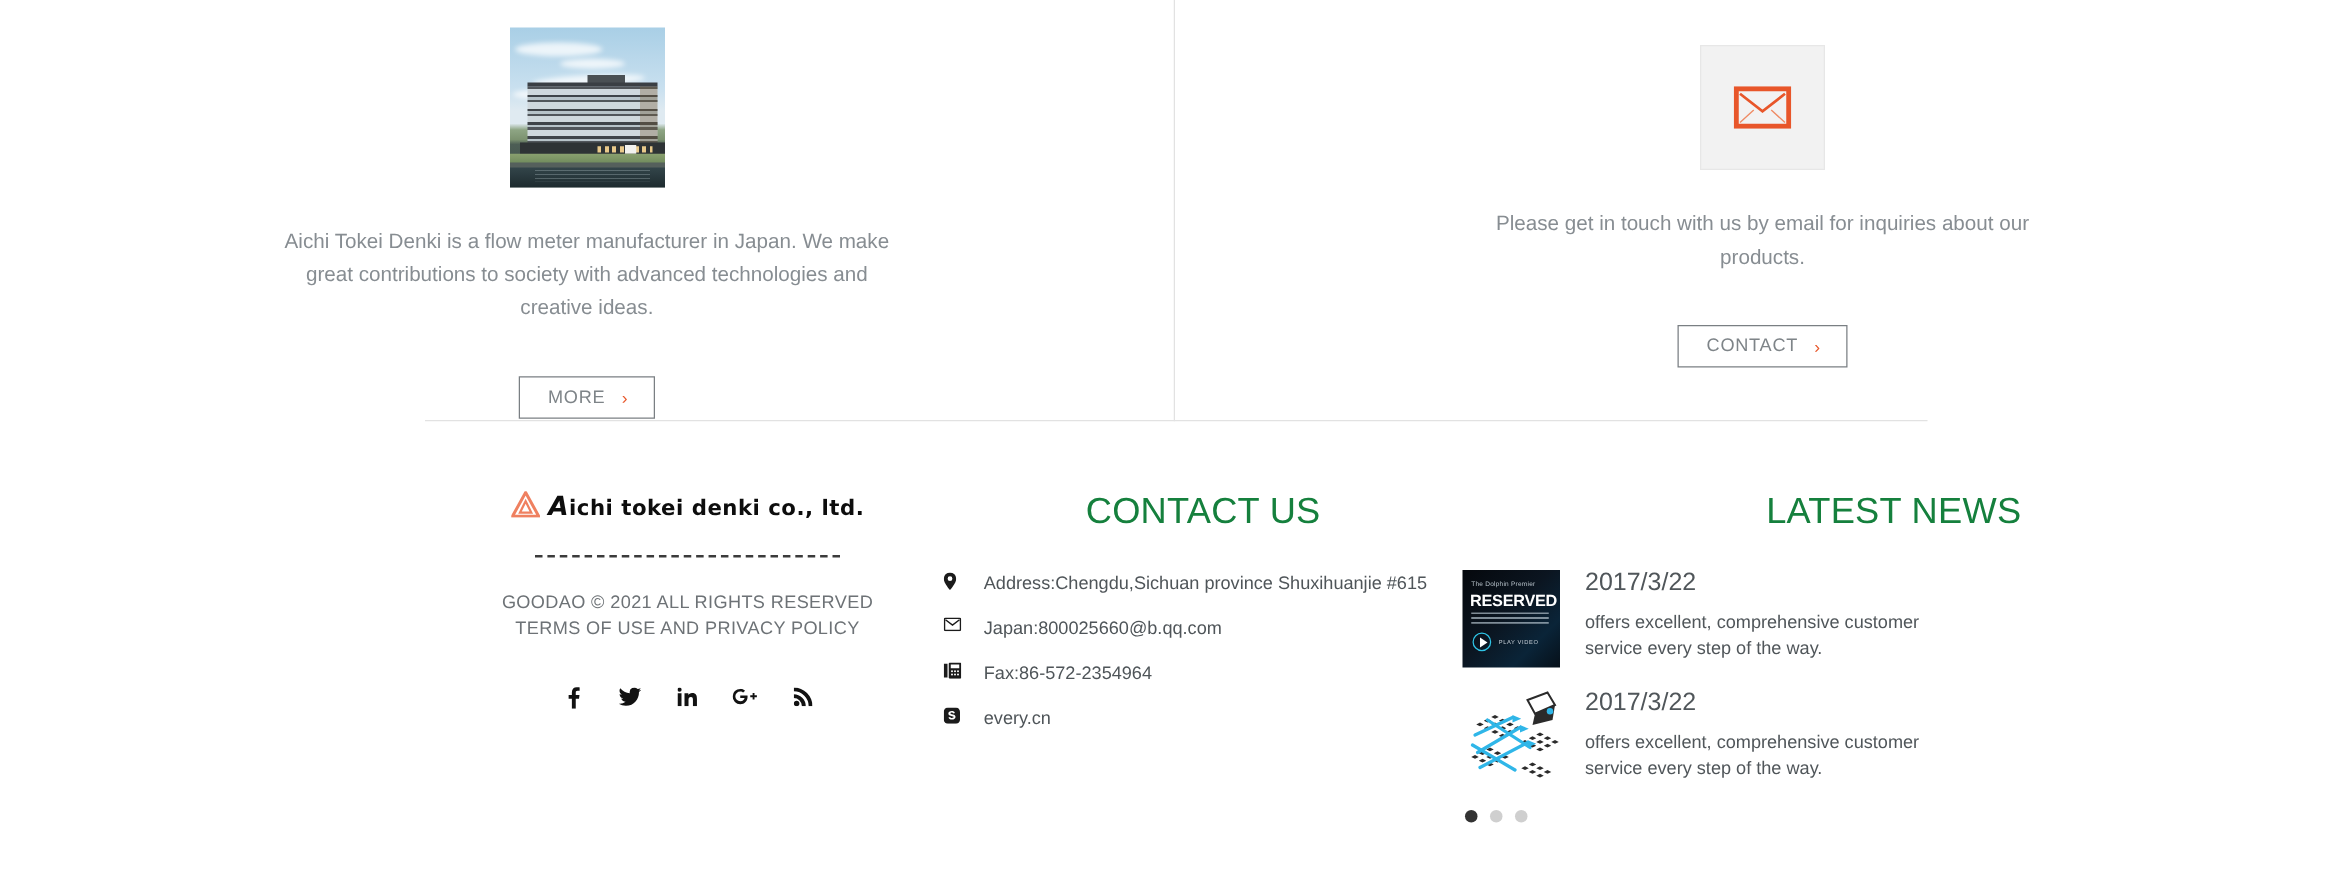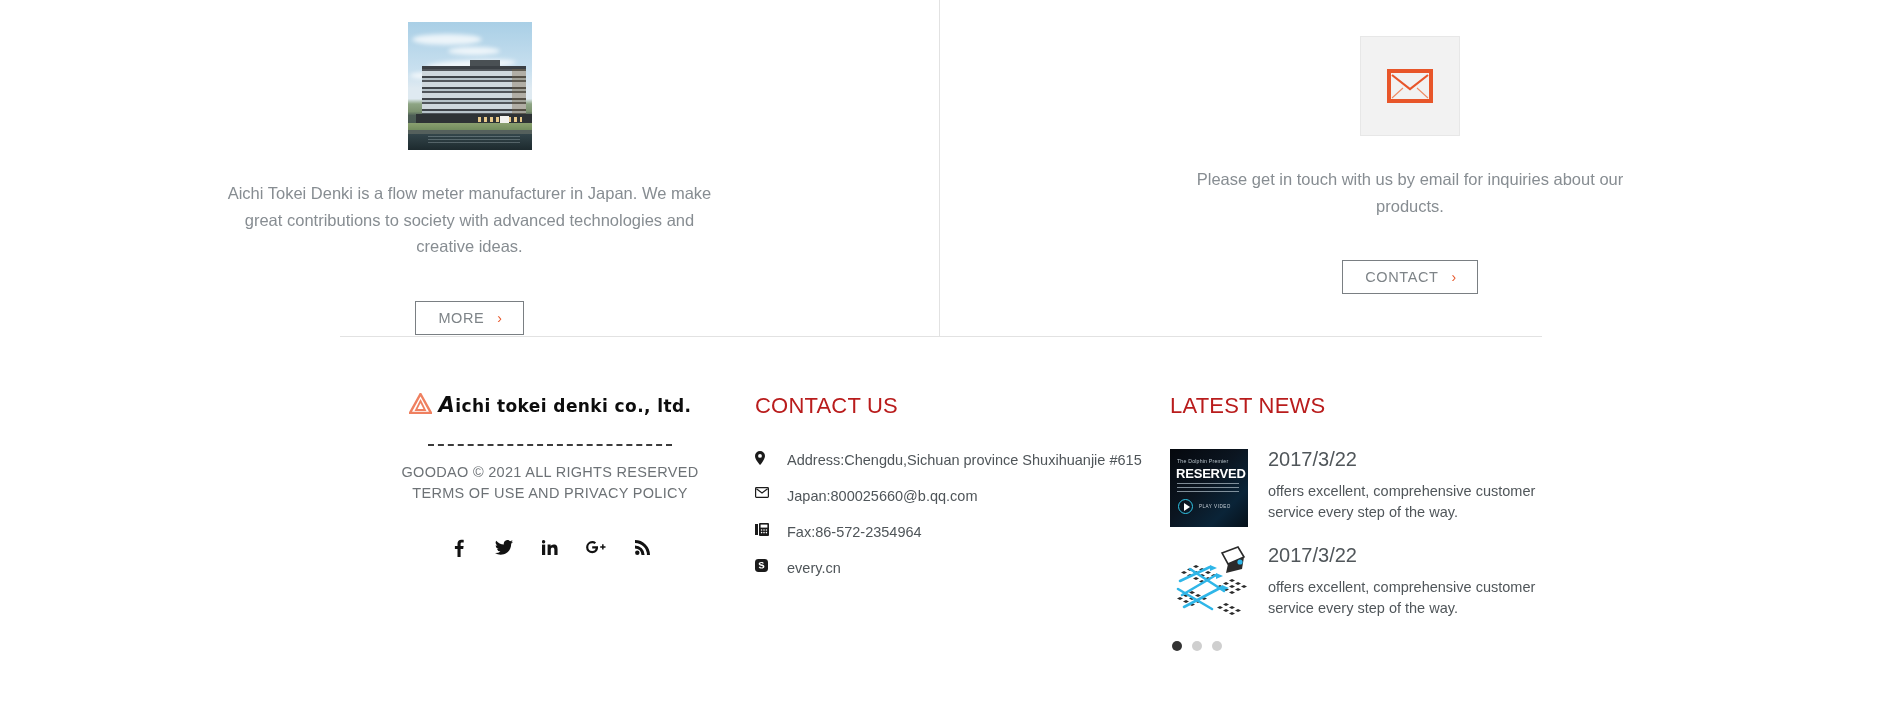--- a/index.html
+++ b/index.html
@@ -194,21 +194,21 @@
     white-space: nowrap;
   }
   .logo-word .big { font-size: 21px; font-style: italic; }
   .dash-sep {
     width: 244px;
     height: 0;
     border-top: 2px dashed #3b3b3b;
     margin: 25px auto 0 auto;
   }
   .copy {
-    margin-top: 16px;
+    margin-top: 26px;
     text-align: center;
     font-size: 14.5px;
     line-height: 1.48;
     color: #6d7276;
     letter-spacing: 0.3px;
   }
   .socials {
     margin-top: 32px;
     display: flex;
     justify-content: center;
@@ -216,26 +216,27 @@
   }
   .soc {
     width: 22px; height: 22px;
     display: flex; align-items: center; justify-content: center;
     color: #121212;
     cursor: pointer;
   }
 
   
   .f-head {
-    font-size: 22px;
+    font-size: 29px;
     font-weight: normal;
-    color: #b91c1c;
+    color: #15803d;
     margin: 0 0 30px 0;
     letter-spacing: 0.2px;
     font-family: "Liberation Sans", sans-serif;
+    text-align: center;
   }
 
   
   .c-item {
     display: flex;
     align-items: flex-start;
     margin-bottom: 14px;
   }
   .c-ico {
     width: 22px;

